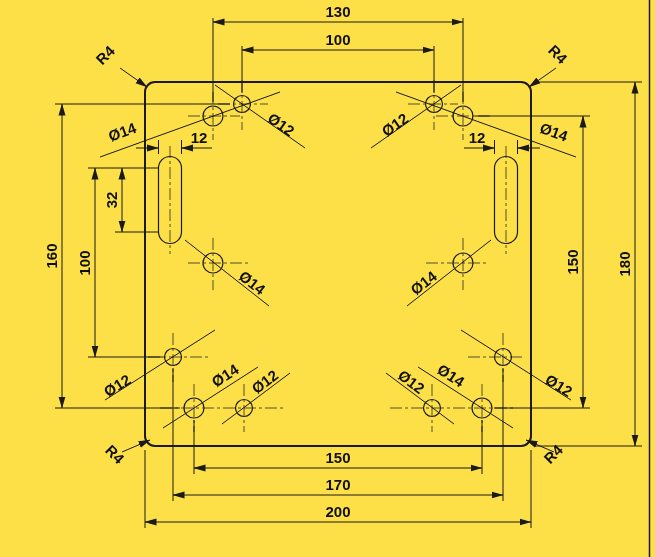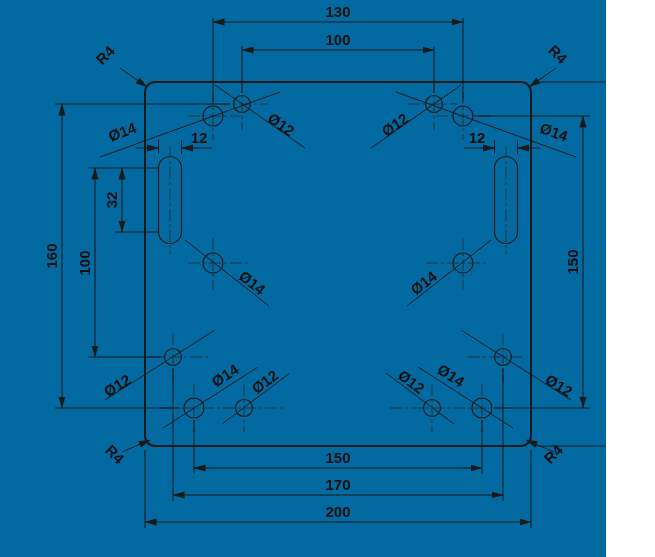--- a/index.html
+++ b/index.html
@@ -1,16 +1,16 @@
 <!DOCTYPE html>
 <html><head>
 <meta charset="utf-8">
 <style>
   html,body{margin:0;padding:0;background:#ffffff;}
-  .stage{position:relative;width:606px;height:557px;background:#0369a1;overflow:hidden;
+  .stage{position:relative;width:655px;height:557px;background:#fde047;overflow:hidden;
          font-family:"Liberation Sans",sans-serif;}
   svg{display:block;}
   .thick{stroke:#1a1a1a;stroke-width:2;fill:none;stroke-linecap:round;}
   .thin line,.thin rect,.thin circle,.thin path{stroke:#1a1a1a;stroke-width:1.2;fill:none;}
   .leader line{stroke:#1a1a1a;stroke-width:1;fill:none;}
   .center line{stroke:#2a2a2a;stroke-width:0.8;stroke-dasharray:12 3 3 3;fill:none;}
   .dim line{stroke:#1a1a1a;stroke-width:1;fill:none;}
   .dim-line{marker-start:url(#arrow);marker-end:url(#arrow);}
   .dim-end{marker-end:url(#arrow);}
   text{font:bold 15px "Liberation Sans",sans-serif;fill:#101010;}

